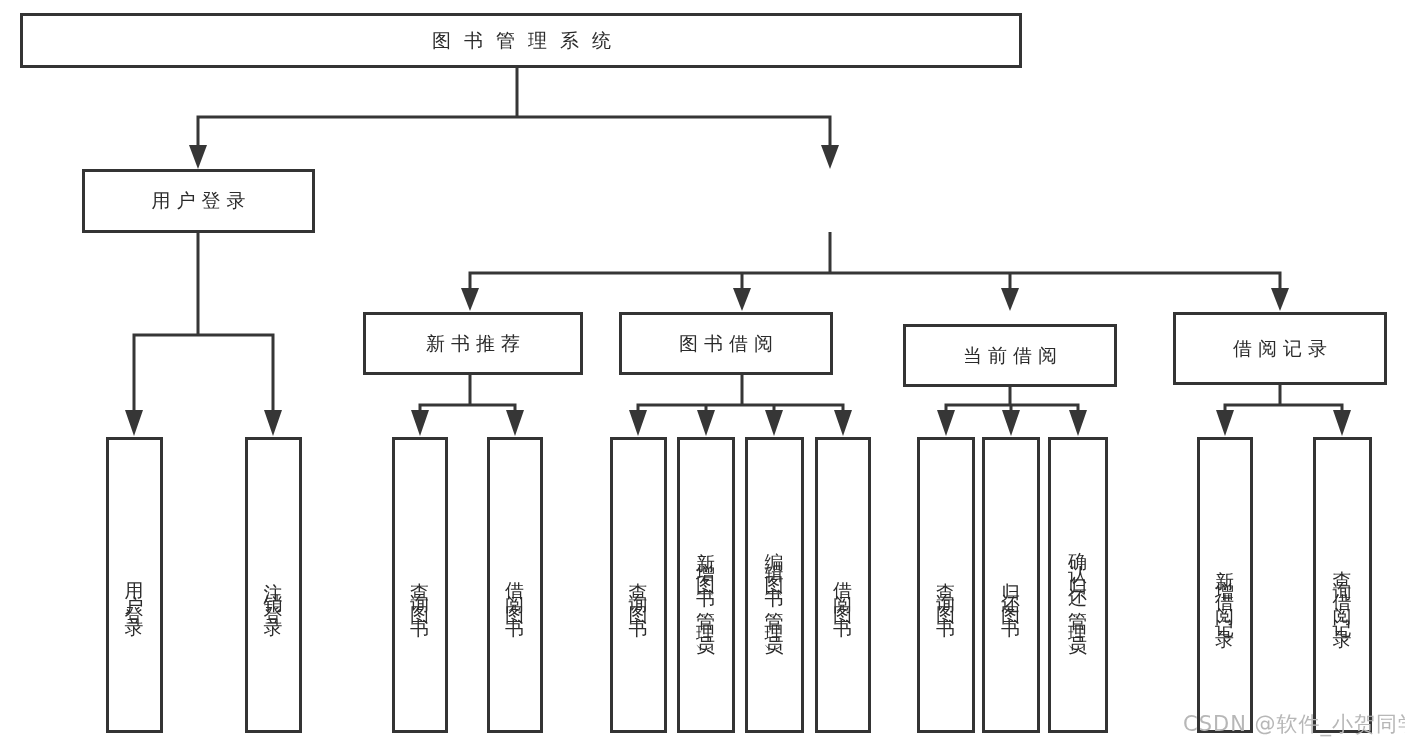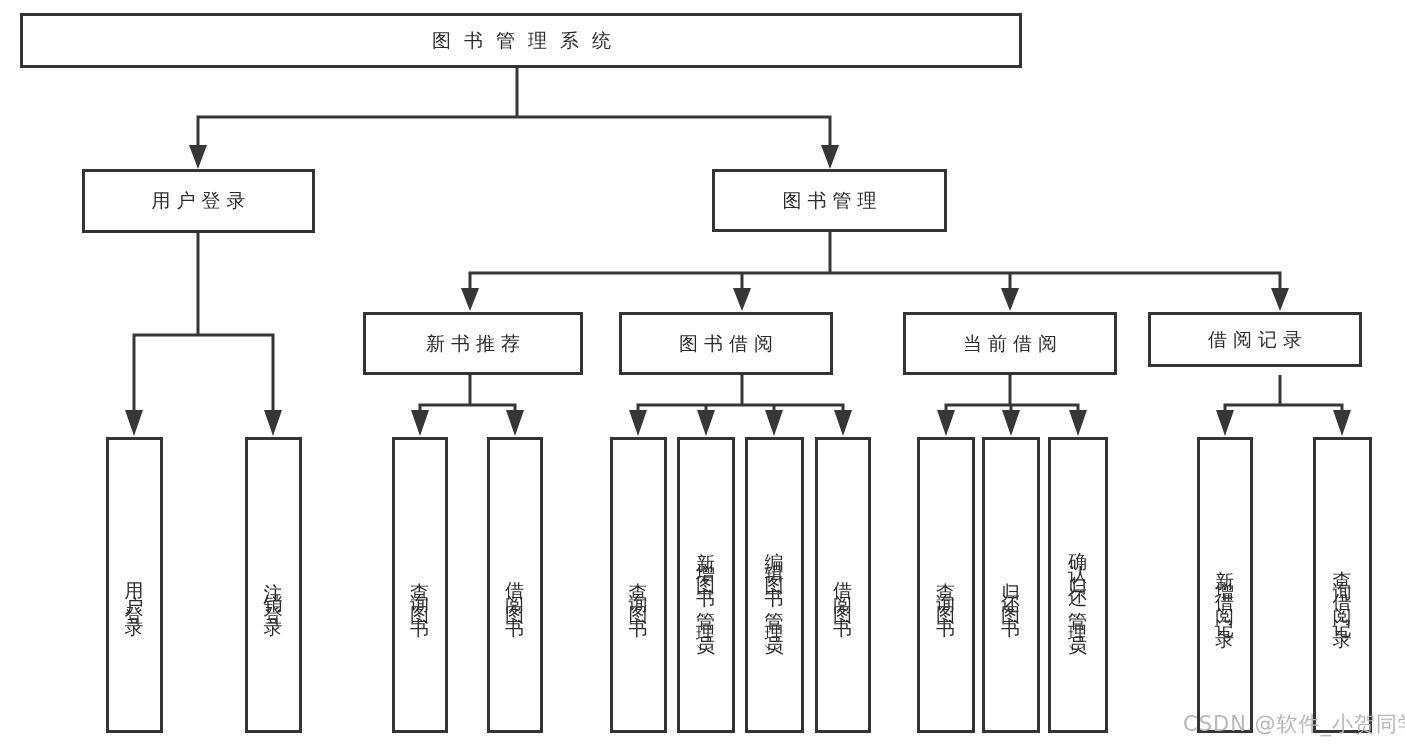--- a/index.html
+++ b/index.html
@@ -74,34 +74,31 @@
     </g>
   </svg>
 
   <div class="node hbox root" style="left:20px;top:13px;width:1002px;height:55px;">
     <span>图书管理系统</span>
   </div>
 
   <div class="node hbox" style="left:82px;top:169px;width:233px;height:64px;">
     <span>用户登录</span>
   </div>
-  <div class="node hbox" style="left:712px;top:169px;width:235px;height:63px;">
-    <span>图书管理</span>
-  </div>
 
   <div class="node hbox" style="left:363px;top:312px;width:220px;height:63px;">
     <span>新书推荐</span>
   </div>
   <div class="node hbox" style="left:619px;top:312px;width:214px;height:63px;">
     <span>图书借阅</span>
   </div>
-  <div class="node hbox" style="left:903px;top:312px;width:214px;height:63px;">
+  <div class="node hbox" style="left:903px;top:324px;width:214px;height:63px;">
     <span>当前借阅</span>
   </div>
-  <div class="node hbox" style="left:1148px;top:312px;width:214px;height:55px;">
+  <div class="node hbox" style="left:1173px;top:312px;width:214px;height:73px;">
     <span>借阅记录</span>
   </div>
 
   <div class="node vbox" style="left:106px;top:437px;width:57px;height:296px;">
     <span>用户登录</span>
   </div>
   <div class="node vbox" style="left:245px;top:437px;width:57px;height:296px;">
     <span>注销登录</span>
   </div>
 

